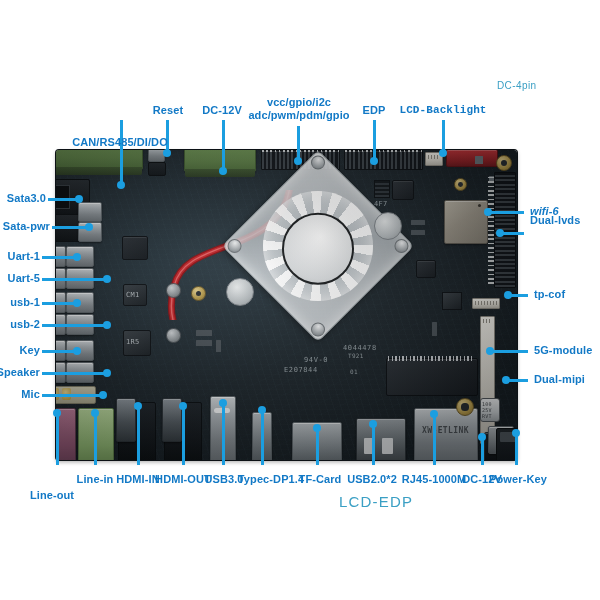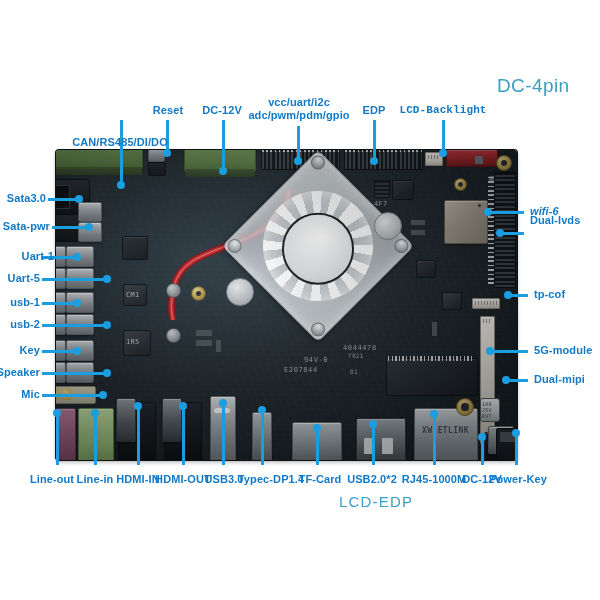--- a/index.html
+++ b/index.html
@@ -11,21 +11,21 @@
   }
   #stage{position:relative;width:600px;height:600px;background:#fff;}
 
   
   .lbl{
     position:absolute;color:#1279c6;font-weight:bold;font-size:11px;
     letter-spacing:.1px;white-space:nowrap;line-height:12px;
   }
   .lbl.r{transform:translateX(-100%);}
   .lbl.c{transform:translateX(-50%);text-align:center;}
-  .lbl.soft{color:#3a9fc4;font-weight:normal;font-size:19px;letter-spacing:.4px;}
+  .lbl.soft{color:#3a9fc4;font-weight:normal;font-size:10px;letter-spacing:.4px;}
   .lbl.soft2{color:#3a9fc4;font-weight:normal;font-size:15px;letter-spacing:1.2px;}
 
   
   .ln{position:absolute;background:#1b9ee0;}
   .lnh{height:3px;}
   .lnv{width:3px;}
   .dot{position:absolute;width:8px;height:8px;border-radius:50%;background:#1b9ee0;
        transform:translate(-50%,-50%);}
 
   
@@ -370,43 +370,43 @@
   <div class="ln lnv" style="left:433px;top:414px;height:51px;"></div>
   <div class="dot" style="left:434px;top:414px;"></div>
   <div class="ln lnv" style="left:481px;top:437px;height:28px;"></div>
   <div class="dot" style="left:482px;top:437px;"></div>
   <div class="ln lnv" style="left:515px;top:433px;height:32px;"></div>
   <div class="dot" style="left:516px;top:433px;"></div>
 
   <div class="lbl c" style="left:120px;top:92px;margin-top:44px;">CAN/RS485/DI/DO</div>
   <div class="lbl c" style="left:168px;top:104px;">Reset</div>
   <div class="lbl c" style="left:222px;top:104px;">DC-12V</div>
-  <div class="lbl c" style="left:299px;top:96px;">vcc/uart/i2c</div>
+  <div class="lbl c" style="left:299px;top:96px;">vcc/gpio/i2c</div>
   <div class="lbl c" style="left:299px;top:109px;">adc/pwm/pdm/gpio</div>
   <div class="lbl c" style="left:374px;top:104px;">EDP</div>
   <div class="lbl c" style="left:443px;top:104px;font-family:Liberation Mono, monospace;">LCD-Backlight</div>
   <div class="lbl soft" style="left:497px;top:80px;">DC-4pin</div>
 
   <div class="lbl r" style="left:46px;top:192px;">Sata3.0</div>
   <div class="lbl r" style="left:50px;top:220px;">Sata-pwr</div>
-  <div class="lbl r" style="left:40px;top:250px;margin-left:14px;">Uart-1</div>
+  <div class="lbl r" style="left:40px;top:250px;">Uart-1</div>
   <div class="lbl r" style="left:40px;top:272px;">Uart-5</div>
   <div class="lbl r" style="left:40px;top:296px;">usb-1</div>
   <div class="lbl r" style="left:40px;top:318px;">usb-2</div>
   <div class="lbl r" style="left:40px;top:344px;">Key</div>
   <div class="lbl r" style="left:40px;top:366px;">Speaker</div>
   <div class="lbl r" style="left:40px;top:388px;">Mic</div>
 
   <div class="lbl" style="left:530px;top:205px;font-style:italic;">wifi-6</div>
   <div class="lbl" style="left:530px;top:214px;">Dual-lvds</div>
   <div class="lbl" style="left:534px;top:288px;">tp-cof</div>
   <div class="lbl" style="left:534px;top:344px;text-align:right;">5G-module</div>
   <div class="lbl" style="left:534px;top:373px;">Dual-mipi</div>
 
-  <div class="lbl c" style="left:52px;top:473px;">Line-out</div>
+  <div class="lbl c" style="left:52px;top:489px;">Line-out</div>
   <div class="lbl c" style="left:95px;top:473px;">Line-in</div>
   <div class="lbl c" style="left:138px;top:473px;">HDMI-IN</div>
   <div class="lbl c" style="left:183px;top:473px;">HDMI-OUT</div>
   <div class="lbl c" style="left:224px;top:473px;">USB3.0</div>
   <div class="lbl c" style="left:271px;top:473px;">Typec-DP1.4</div>
   <div class="lbl c" style="left:320px;top:473px;">TF-Card</div>
   <div class="lbl c" style="left:372px;top:473px;">USB2.0*2</div>
   <div class="lbl c" style="left:434px;top:473px;">RJ45-1000M</div>
   <div class="lbl c" style="left:482px;top:473px;">DC-12V</div>
   <div class="lbl c" style="left:518px;top:473px;">Power-Key</div>

